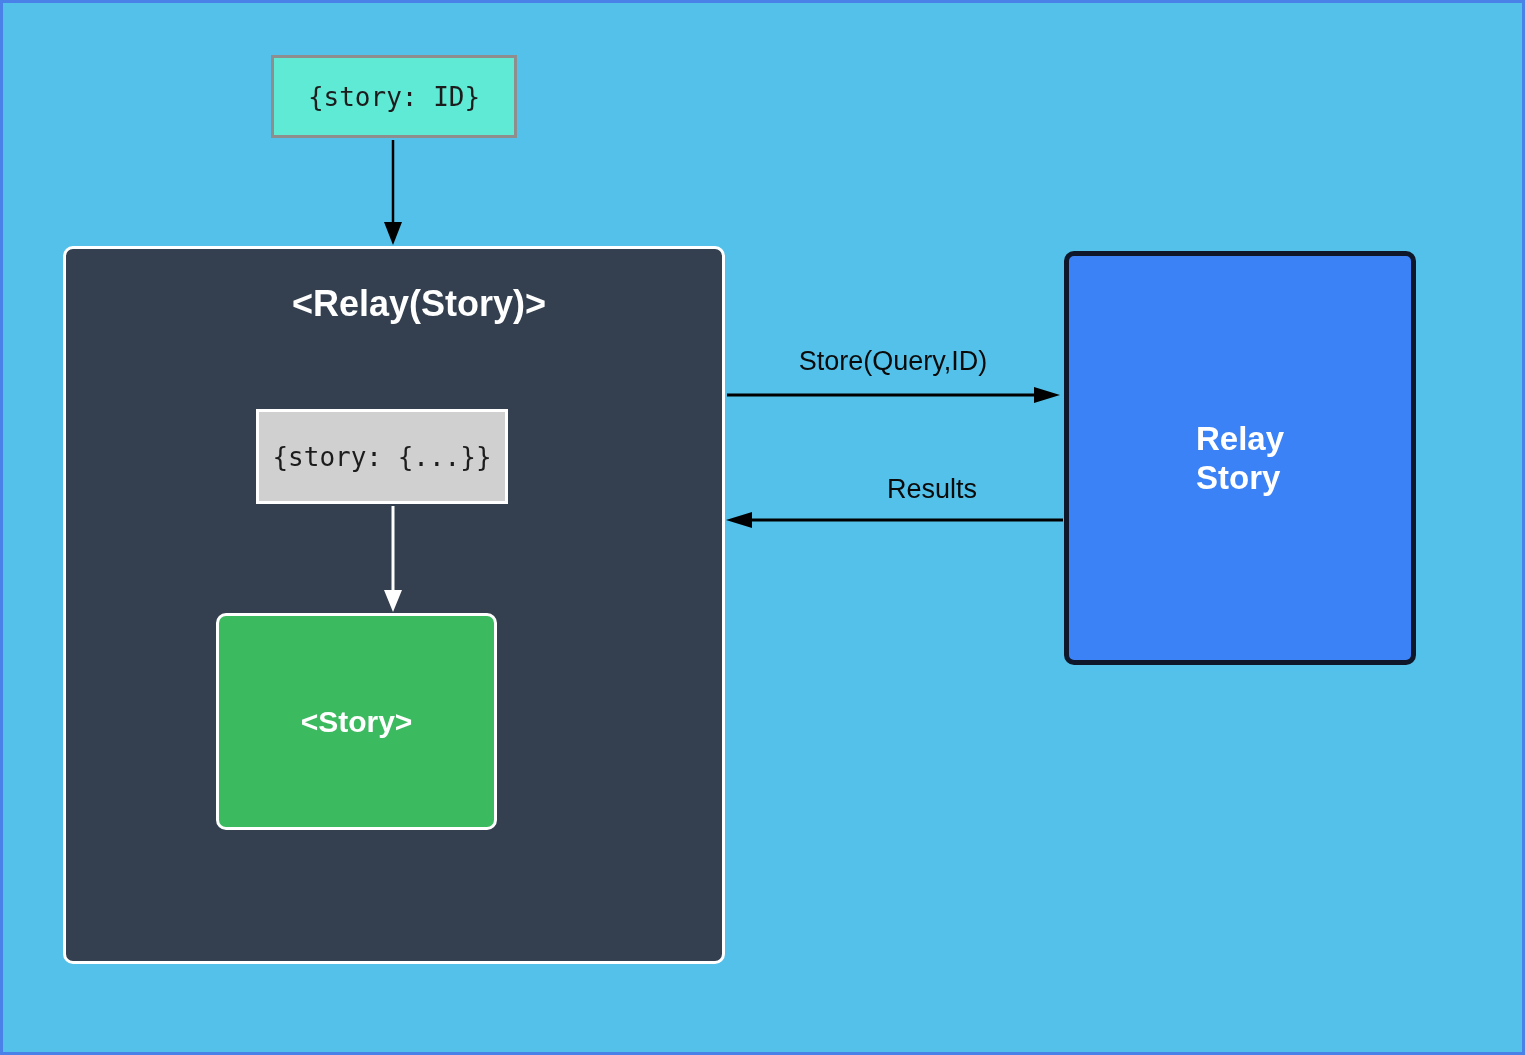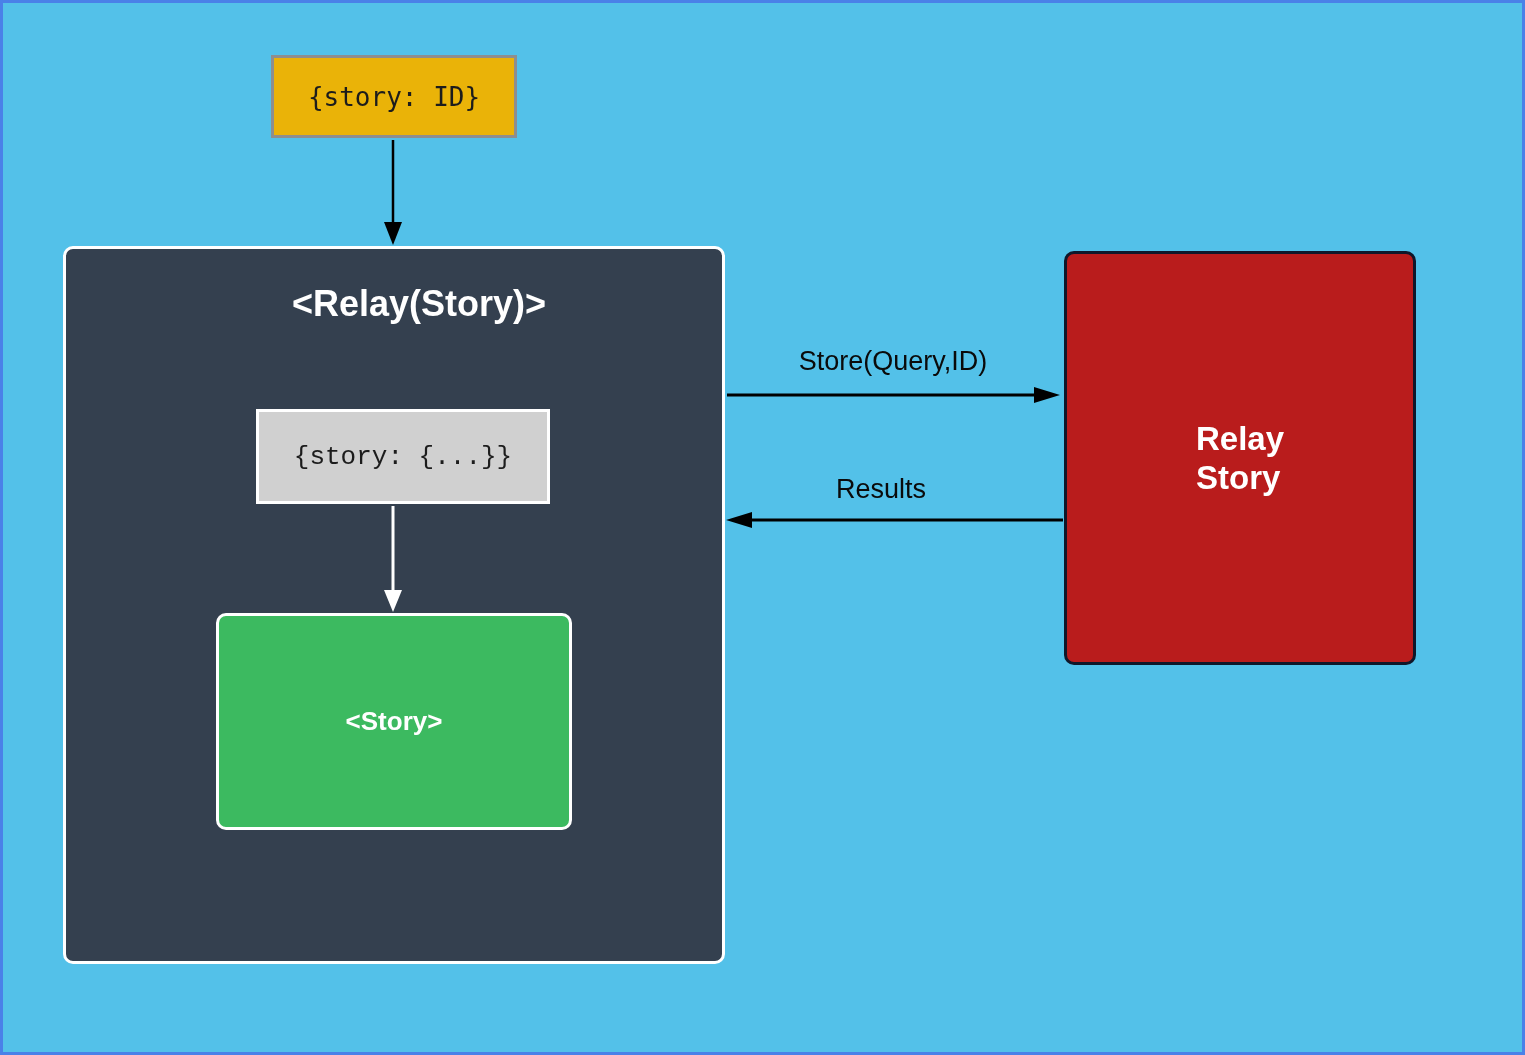--- a/index.html
+++ b/index.html
@@ -16,21 +16,21 @@
     border: 3px solid #4a81e8;
     overflow: hidden;
   }
   .node {
     position: absolute;
     display: flex;
     align-items: center;
     justify-content: center;
   }
   .code-box {
-    background: #eab308;
+    background: #5eead4;
     font-family: "DejaVu Sans Mono", "Liberation Mono", monospace;
     font-size: 26px;
     color: #1c1c1c;
     letter-spacing: 0px;
   }
   .story-id-box {
     left: 268px; top: 52px; width: 246px; height: 83px;
     border: 3px solid #8e8e8e;
   }
   .relay-box {
@@ -41,56 +41,55 @@
   }
   .relay-title {
     position: absolute;
     left: 60px; top: 280px; width: 712px;
     text-align: center;
     color: #ffffff;
     font-weight: bold;
     font-size: 36px;
   }
   .fragment-box {
-    left: 253px; top: 406px; width: 294px; height: 95px;
+    left: 253px; top: 406px; width: 252px; height: 95px;
     border: 3px solid #ffffff;
     background: #d0d0d0;
-    font-family: Liberation Mono, monospace;
   }
   .story-box {
-    left: 213px; top: 610px; width: 356px; height: 217px;
+    left: 213px; top: 610px; width: 281px; height: 217px;
     background: #3cba60;
     border: 3px solid #ffffff;
     border-radius: 10px;
     color: #ffffff;
     font-weight: bold;
-    font-size: 26px;
+    font-size: 30px;
   }
   .relay-store-box {
     left: 1061px; top: 248px; width: 352px; height: 414px;
-    background: #b91c1c;
-    border: 3px solid #0f172a;
+    background: #3b82f6;
+    border: 5px solid #0f172a;
     border-radius: 10px;
   }
   .relay-store-text {
     color: #ffffff;
     font-weight: bold;
     font-size: 33px;
     line-height: 39px;
     text-align: left;
   }
   .edge-label {
     position: absolute;
     width: 340px;
     text-align: center;
     color: #0a0a0a;
     font-size: 27px;
   }
   .read-label { left: 720px; top: 343px; }
-  .results-label { left: 708px; top: 471px; }
+  .results-label { left: 759px; top: 471px; }
   svg.arrow-layer {
     position: absolute;
     left: 0; top: 0;
     width: 1525px; height: 1055px;
     pointer-events: none;
   }
 </style>
 </head>
 <body>
 

